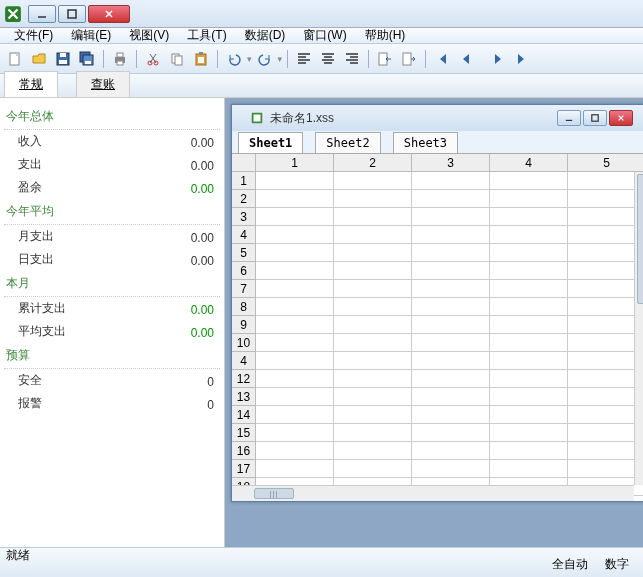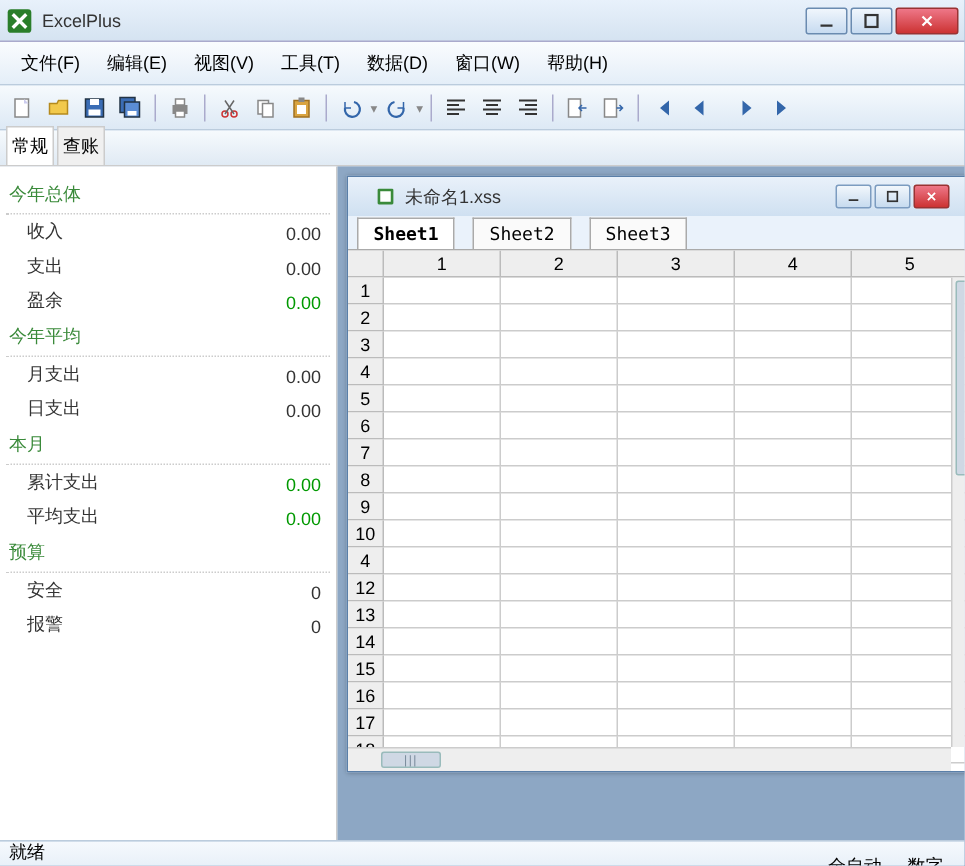--- a/index.html
+++ b/index.html
@@ -4,27 +4,27 @@
 <style>
 * { box-sizing: border-box; margin: 0; padding: 0; }
 body { font-family: "Microsoft YaHei", Tahoma, sans-serif; font-size: 12px; background: #d5e3f1; width: 643px; height: 577px; overflow: hidden; }
 .titlebar { height: 28px; background: linear-gradient(#e8f1fb, #d5e3f1); display: flex; align-items: center; padding: 0 4px; border-bottom: 1px solid #aac; }
 .titlebar .icon-box { width: 18px; height: 18px; margin-right: 6px; display:flex; align-items:center; justify-content:center; }
 .titlebar .title { flex: 1; color: #333; }
 .win-btns { display: flex; gap: 2px; }
 .win-btn { width: 28px; height: 18px; background: linear-gradient(#f0f6fc,#c7dbf0); border: 1px solid #6a8bb0; border-radius: 2px; display: flex; align-items: center; justify-content: center; cursor: pointer; }
 .win-btn.close { background: linear-gradient(#e78,#c33); border-color: #933; color: #fff; width: 42px; }
 .win-btn svg { width: 10px; height: 10px; }
-.menubar { height: 29px; background: linear-gradient(#fafcfe,#e4eef8); display: flex; align-items: center; padding: 0 6px; gap: 2px; border-bottom: 1px solid #bcd; }
+.menubar { height: 16px; background: linear-gradient(#fafcfe,#e4eef8); display: flex; align-items: center; padding: 0 6px; gap: 2px; border-bottom: 1px solid #bcd; }
 .menu-item { padding: 3px 8px; cursor: pointer; }
 .toolbar { height: 30px; background: linear-gradient(#f6fafd,#dde9f5); display: flex; align-items: center; padding: 0 4px; gap: 2px; border-bottom: 1px solid #bcd; }
 .tb-btn { width: 22px; height: 22px; display: flex; align-items: center; justify-content: center; cursor: pointer; border: 1px solid transparent; border-radius: 2px; }
 .tb-sep { width: 1px; height: 18px; background: #aac; margin: 0 3px; }
 .side-tabs { height: 24px; background: linear-gradient(#f6fafd,#e0eaf4); display: flex; align-items: flex-end; padding: 0 4px; border-bottom: 1px solid #ccc; }
-.side-tab { padding: 4px 3px; background: #f0f0f0; border: 1px solid #ccc; border-bottom: none; margin-right: 2px; cursor: pointer; font-size: 12px; }
+.side-tab { padding: 4px 14px; background: #f0f0f0; border: 1px solid #ccc; border-bottom: none; margin-right: 18px; cursor: pointer; font-size: 12px; text-decoration: underline; }
 .side-tab.active { background: #fff; }
 .main-area { display: flex; height: calc(577px - 28px - 24px - 30px - 24px - 22px); }
 .sidebar { width: 225px; background: #fff; border-right: 1px solid #ccc; overflow-y: auto; padding: 6px 4px; }
 .group-head { color: #3a8a3a; font-size: 12px; padding: 4px 2px; border-bottom: 1px dotted #ccc; }
 .row-item { display: flex; justify-content: space-between; padding: 3px 6px 3px 14px; align-items: flex-end; }
 .row-item .k { color: #333; }
 .row-item .v { color: #333; }
 .row-item .v.green { color: #090; }
 .workspace { flex: 1; background: #8da7c4; position: relative; }
 .child-win { position: absolute; left: 6px; top: 6px; width: 420px; height: 398px; background: #eaf2fb; border: 1px solid #5a7fa8; box-shadow: 0 0 3px rgba(0,0,0,.3); display: flex; flex-direction: column; }
@@ -54,21 +54,20 @@
 </head>
 <body>
 
 <div class="titlebar">
   <span class="icon-box">
     <svg viewBox="0 0 16 16">
         <rect x="1" y="1" width="14" height="14" fill="#2a7e2a" rx="2"></rect>
         <path d="M4 4 L12 12 M12 4 L4 12" stroke="#fff" stroke-width="2"></path>
       </svg>
   </span>
-  <span class="title">ExcelPlus</span>
   <div class="win-btns">
     <div class="win-btn">
         <svg viewBox="0 0 10 10">
           <line x1="1" y1="8" x2="9" y2="8" stroke="#333" stroke-width="1.5"></line>
         </svg>
       </div>
     <div class="win-btn">
         <svg viewBox="0 0 10 10">
           <rect x="1" y="1" width="8" height="8" fill="none" stroke="#333" stroke-width="1.5"></rect>
         </svg>

